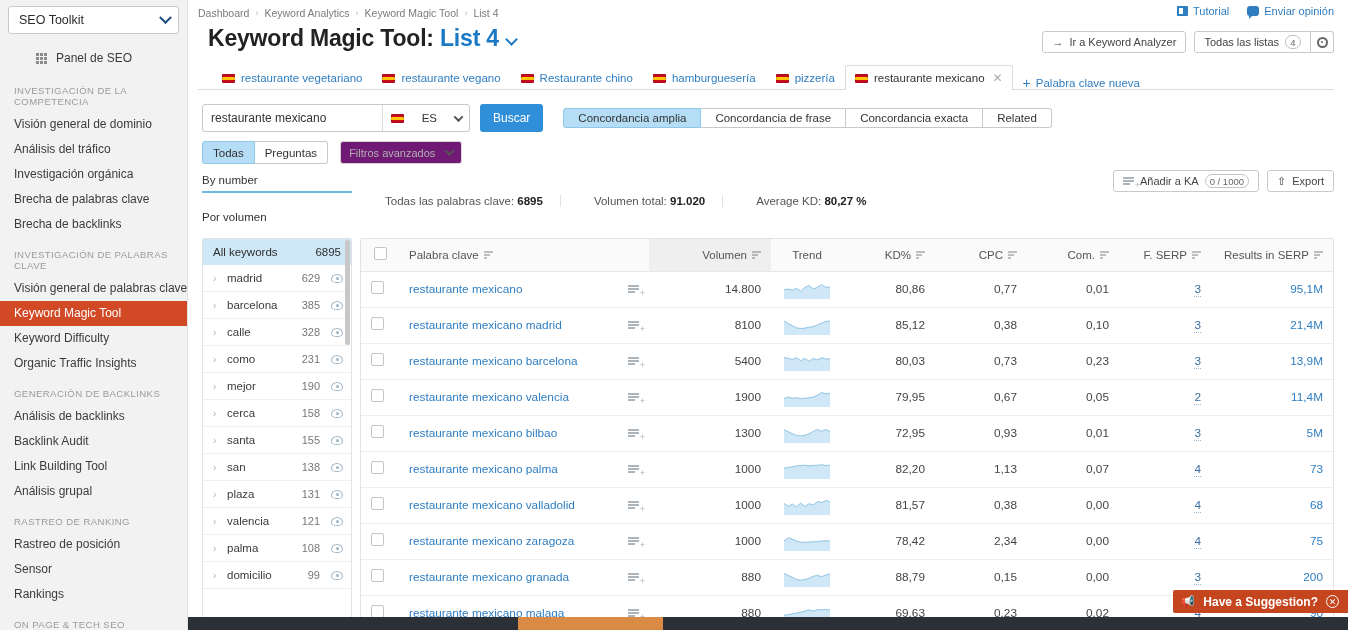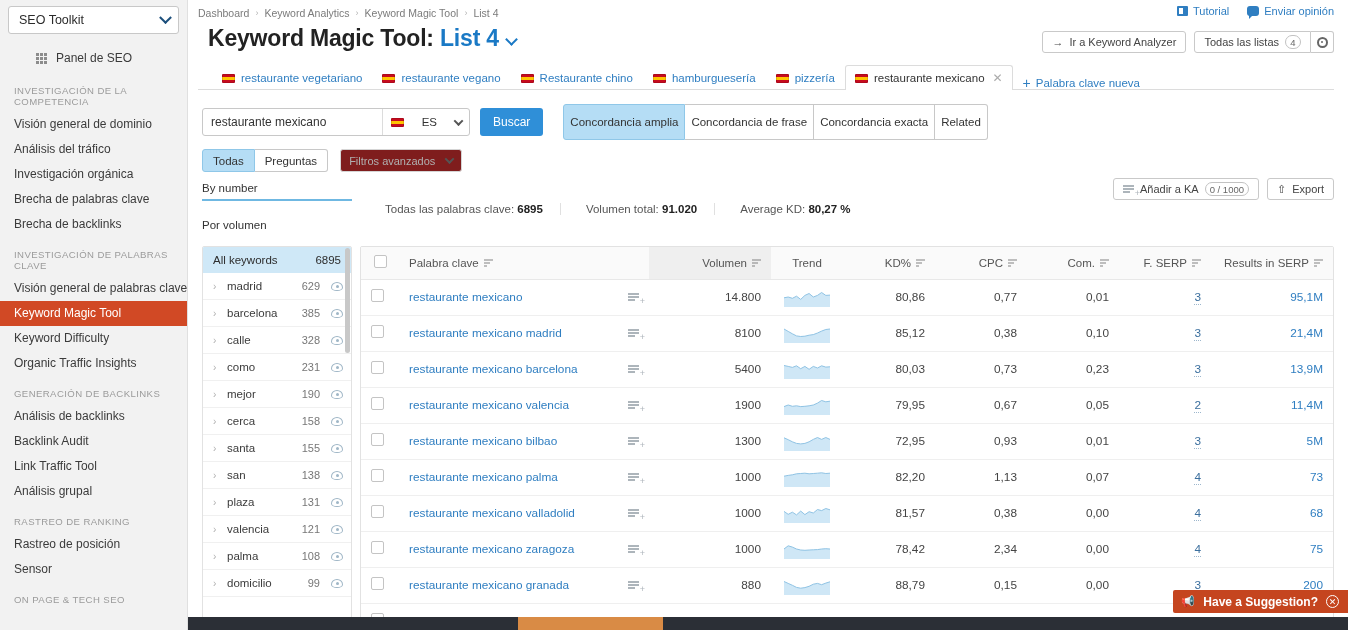--- a/index.html
+++ b/index.html
@@ -143,54 +143,54 @@
     display: flex; align-items: center; gap: 18px; padding: 0 7px 0 8px;
     border-left: 1px solid #dcdcdc; height: 26px; font-size: 11.5px; color: #333; cursor: pointer;
   }
   .chev-sm { width: 7px; height: 7px; border-right: 2px solid #555; border-bottom: 2px solid #555; transform: rotate(45deg) translate(-1px,-1px);}
   .btn-primary {
     height: 28px; background: #2f8fd8; color: #fff; border: none; border-radius: 3px;
     padding: 0 13px; font-size: 12px; font-family: inherit; cursor: pointer;
   }
   .seg { display: flex; margin-left: 10px; }
   .seg-item {
-    height: 36px; border: 1px solid #c8c8c8; border-left: none;
-    display: flex; align-items: center; padding: 0 6px; font-size: 11.5px;
+    height: 20px; border: 1px solid #c8c8c8; border-left: none;
+    display: flex; align-items: center; padding: 0 14px; font-size: 11.5px;
     background: #fff; color: #333; cursor: pointer; white-space: nowrap;
   }
   .seg-item:first-child { border-left: 1px solid #c8c8c8; border-radius: 3px 0 0 3px;}
   .seg-item:last-child { border-radius: 0 3px 3px 0; }
   .seg-item.active { background: #b5ddf5; border-color: #8fc7e8; }
 
   
   .filterrow { display: flex; align-items: center; gap: 12px; padding: 9px 0 0 14px; }
   .pillgroup { display: flex; align-items: flex-end; }
   .pill {
     height: 23px; border: 1px solid #c8c8c8; border-left: none;
     display: flex; align-items: center; padding: 0 10px; font-size: 11.5px;
     background: #fff; color: #333; cursor: pointer;
   }
   .pill:first-child { border-left: 1px solid #c8c8c8; border-radius: 3px 0 0 3px;}
   .pill:last-child { border-radius: 0 3px 3px 0;}
   .pill.active { background: #b5ddf5; border-color: #8fc7e8;}
   .adv-filter {
     height: 23px; border: 1px solid #d5d5d5; border-radius: 3px; width: 122px;
     display: flex; align-items: center; justify-content: space-between;
-    padding: 0 8px; font-size: 11px; color: #b0b0b0; background: #7f1d1d; cursor: pointer;
+    padding: 0 8px; font-size: 11px; color: #b0b0b0; background: #701a75; cursor: pointer;
   }
 
   
   .statsrow {
     display: flex; align-items: center; padding: 10px 14px 0 14px;
     font-size: 11.5px; color: #444; position: relative;
   }
   .stat-tabs { display: flex; gap: 18px; width: 150px; flex-direction: column; }
   .stat-tab { padding-bottom: 5px; cursor: pointer; color: #333;}
   .stat-tab.active { border-bottom: 2px solid #6fb8e2; }
-  .stat-items { display: flex; align-items: center; gap: 8px; margin-left: 16px;}
+  .stat-items { display: flex; align-items: center; gap: 16px; margin-left: 16px;}
   .stat-item { padding: 0 17px; color: #555; border-right: 1px solid #e0e0e0;}
   .stat-item:last-child { border-right: none;}
   .stat-item b { color: #222; font-weight: bold;}
   .stats-right { position: absolute; right: 14px; top: 6px; display: flex; gap: 8px; }
 
   
   .content { display: flex; padding: 10px 14px 0 14px; gap: 8px; height: 420px; }
   .groups {
     width: 150px; flex: 0 0 150px; border: 1px solid #e2e2e2; background: #fff;
     position: relative; overflow: hidden; border-radius: 2px;
@@ -298,25 +298,26 @@
           <div class="nav-item"><span>Brecha de palabras clave</span></div>
           <div class="nav-item"><span>Brecha de backlinks</span></div>
           <div class="nav-section">INVESTIGACIÓN DE PALABRAS CLAVE</div>
           <div class="nav-item"><span>Visión general de palabras clave</span></div>
           <div class="nav-item active"><span>Keyword Magic Tool</span></div>
           <div class="nav-item"><span>Keyword Difficulty</span></div>
           <div class="nav-item"><span>Organic Traffic Insights</span></div>
           <div class="nav-section">GENERACIÓN DE BACKLINKS</div>
           <div class="nav-item"><span>Análisis de backlinks</span></div>
           <div class="nav-item"><span>Backlink Audit</span></div>
-          <div class="nav-item"><span>Link Traffic Tool</span></div>
+          <div class="nav-item"><span>Link Building Tool</span></div>
           <div class="nav-item"><span>Análisis grupal</span></div>
           <div class="nav-section">RASTREO DE RANKING</div>
           <div class="nav-item"><span>Rastreo de posición</span></div>
           <div class="nav-item"><span>Sensor</span></div>
+          <div class="nav-item"><span>Rankings</span></div>
           <div class="nav-section">ON PAGE &amp; TECH SEO</div>
         </div>
     </nav>
   </aside>
 
   <section class="main">
 
     <div class="topbar">
       <div class="breadcrumb" id="breadcrumb">
           <span class="crumb">Dashboard</span>

